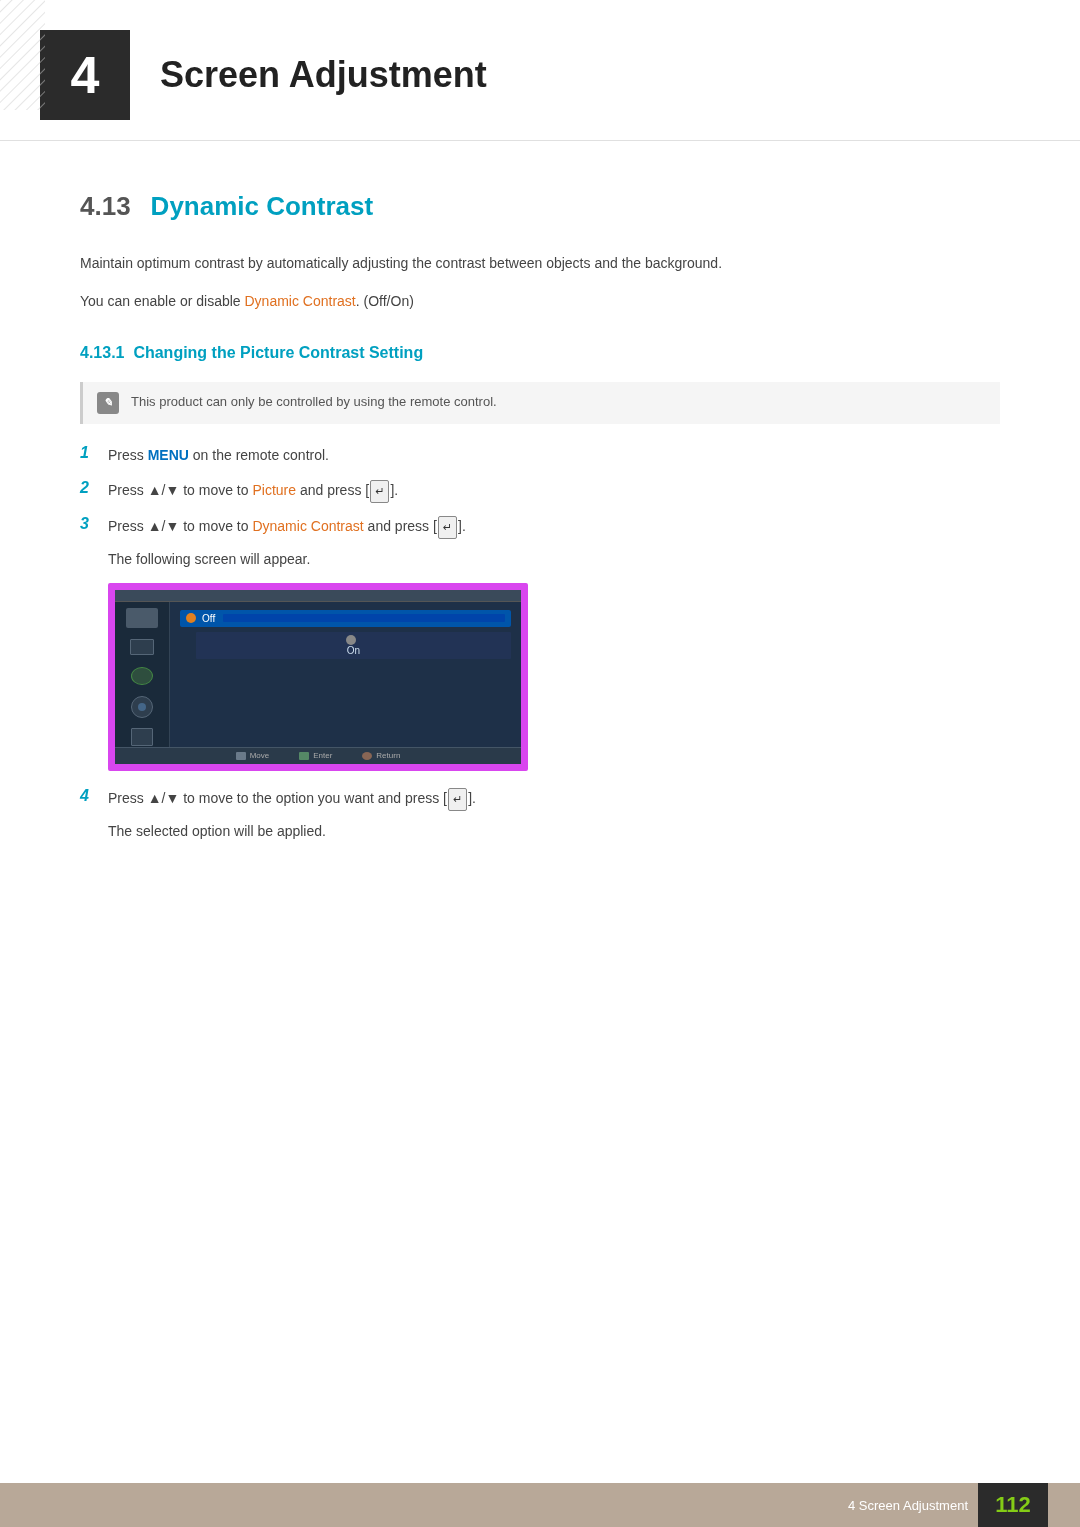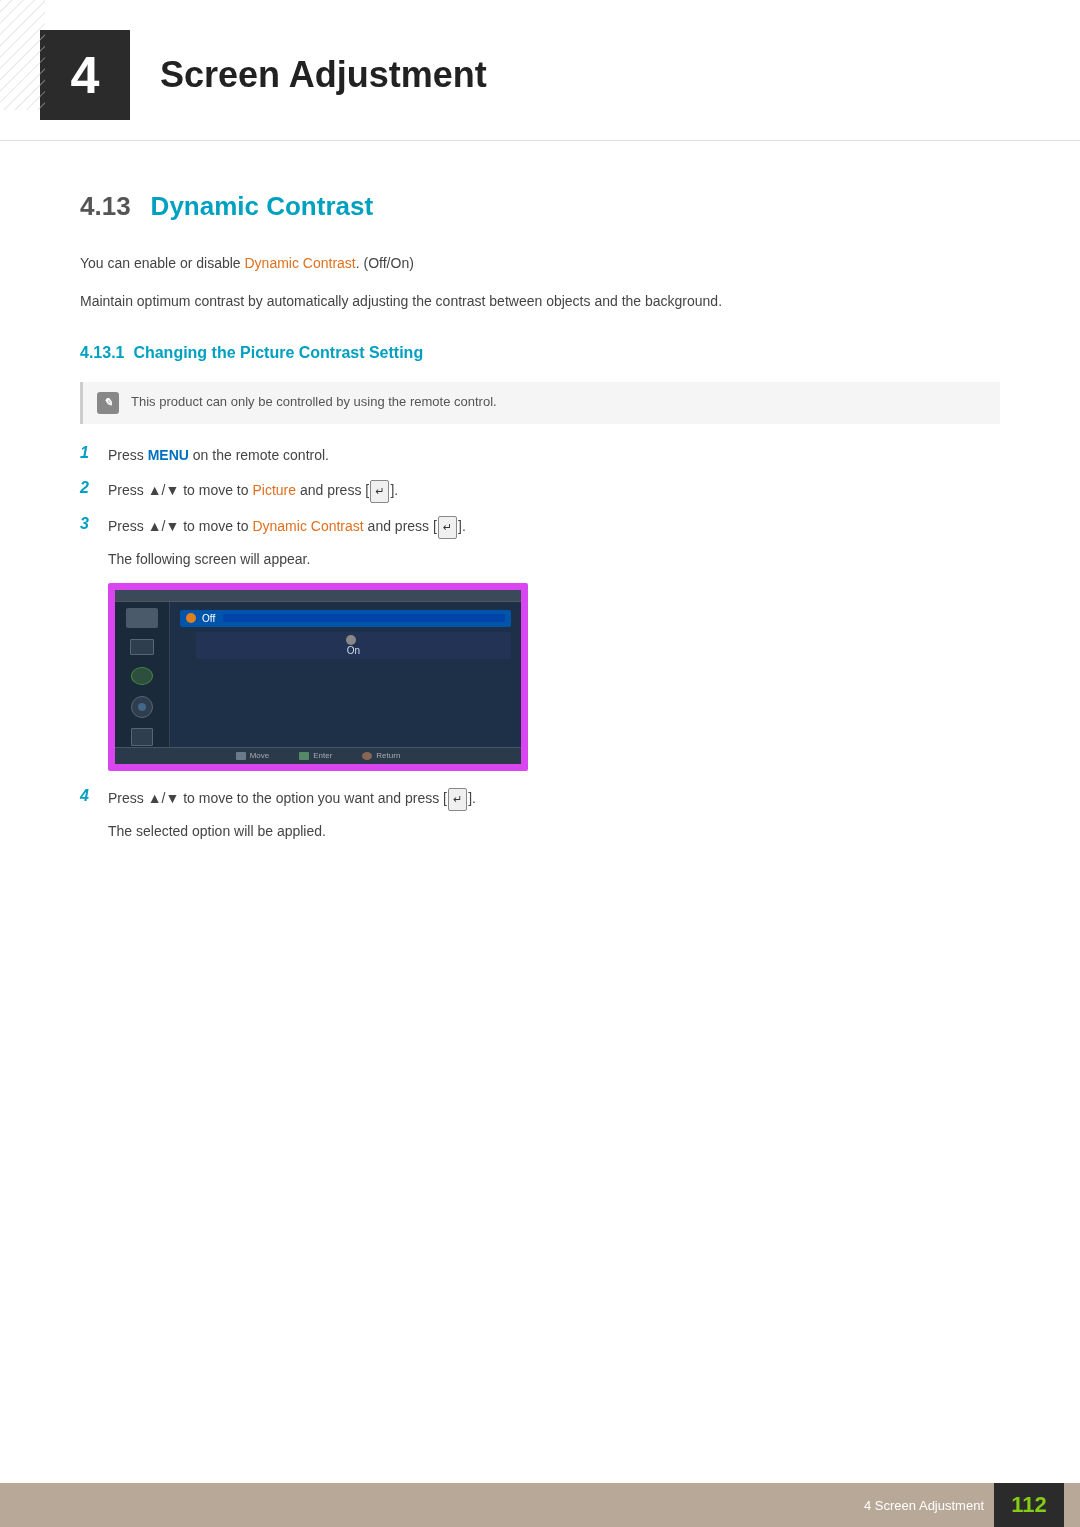--- a/index.html
+++ b/index.html
@@ -277,21 +277,21 @@
     .page-footer {
       position: fixed;
       bottom: 0;
       left: 0;
       width: 1080px;
       height: 44px;
       background: #b8a898;
       display: flex;
       align-items: center;
       justify-content: flex-end;
-      padding-right: 16px;
+      padding-right: 32px;
     }
 
     .footer-chapter {
       font-size: 13px;
       color: #ffffff;
       margin-right: 10px;
     }
 
     .footer-page-box {
       background: #2b2b2b;
@@ -338,25 +338,25 @@
     <span>Screen Adjustment</span>
   </div>
 </div>
 
 <div class="content">
 
   <div class="section-title">
     <span class="section-number">4.13</span><span>Dynamic Contrast</span>
   </div>
 
+  <p class="body-text">Maintain optimum contrast by automatically adjusting the contrast between objects and the background.</p>
+
   <p class="body-text">
     <span>You can enable or disable </span><span class="link-text">Dynamic Contrast</span><span>. (Off/On)</span>
   </p>
-
-  <p class="body-text">Maintain optimum contrast by automatically adjusting the contrast between objects and the background.</p>
 
   <div class="subsection-title">
     <span>4.13.1</span>&nbsp;&nbsp;<span>Changing the Picture Contrast Setting</span>
   </div>
 
   <div class="note-box">
     <div class="note-icon">✎</div>
     <div class="note-text">This product can only be controlled by using the remote control.</div>
   </div>
 

